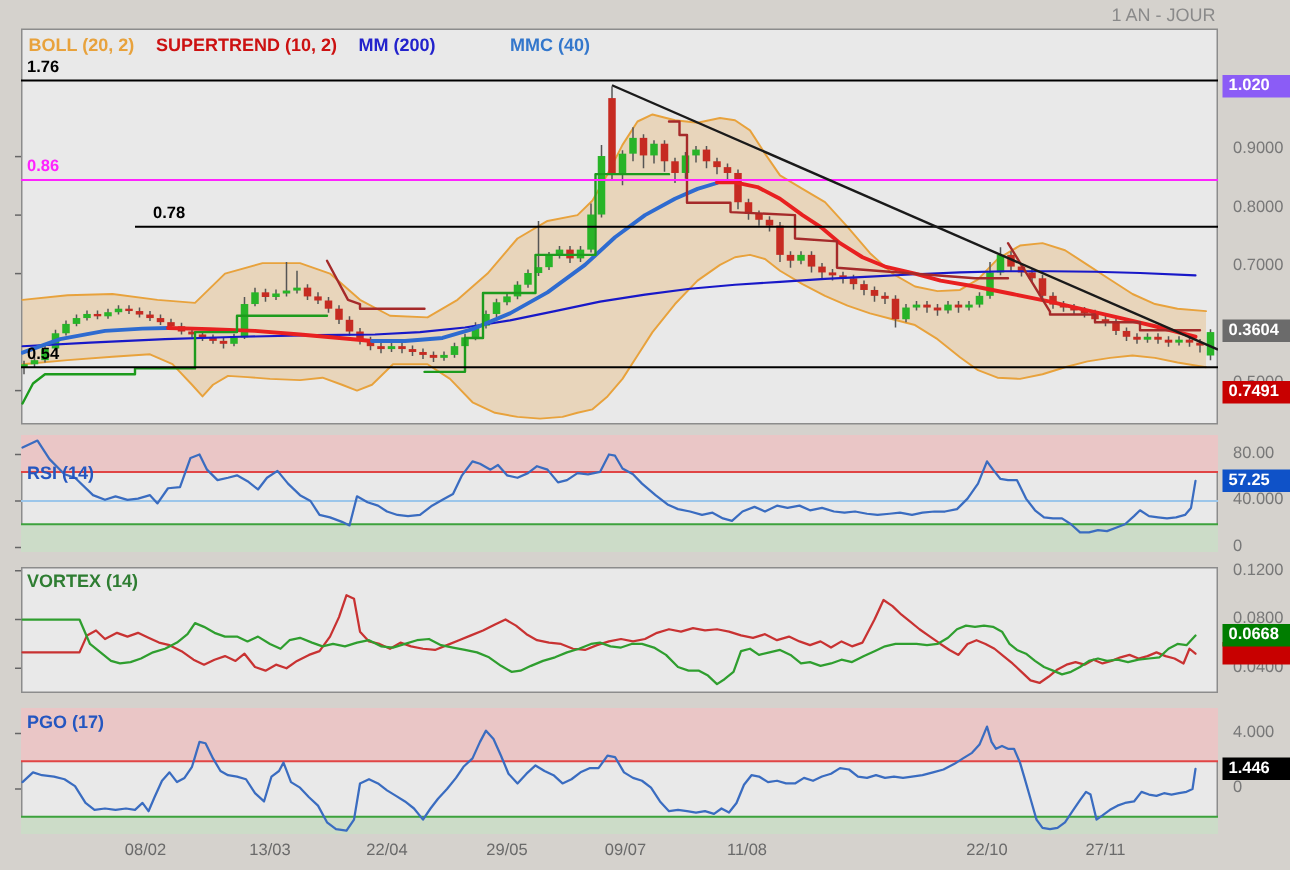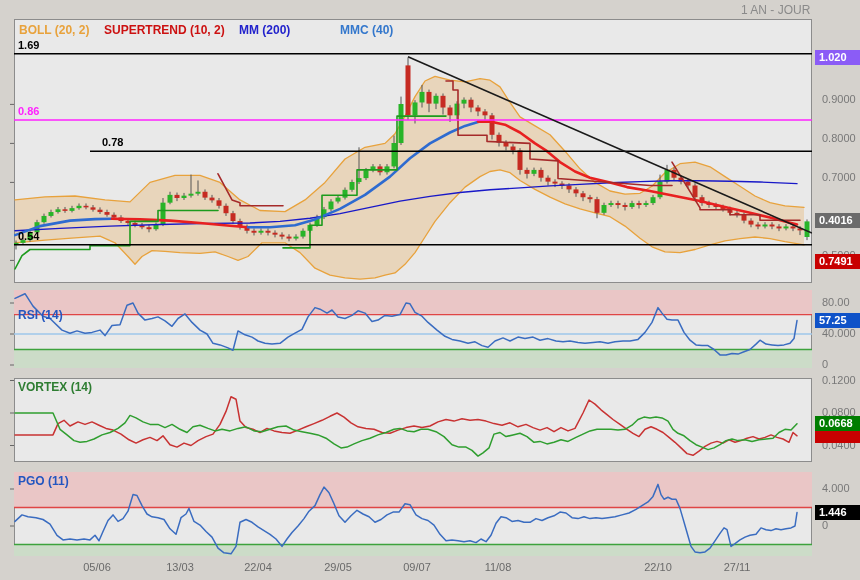--- a/index.html
+++ b/index.html
@@ -334,47 +334,47 @@
 
   <div class="hdr" id="hdr-period">1 AN - JOUR</div>
 
   <span class="lg lg1" style="color: rgb(232, 162, 60);">BOLL (20, 2)</span>
   <span class="lg lg2" style="color: rgb(204, 17, 17);">SUPERTREND (10, 2)</span>
   <span class="lg lg3" style="color: rgb(34, 34, 204);">MM (200)</span>
   <span class="lg lg4" style="color: rgb(51, 119, 204);">MMC (40)</span>
 
   <div class="panel-label" id="rsi-label" style="color: rgb(36, 86, 192);">RSI (14)</div>
   <div class="panel-label" id="vtx-label" style="color: rgb(46, 125, 50);">VORTEX (14)</div>
-  <div class="panel-label" id="pgo-label" style="color: rgb(36, 86, 192);">PGO (11)</div>
+  <div class="panel-label" id="pgo-label" style="color: rgb(36, 86, 192);">PGO (17)</div>
 
   <div id="overlay-labels">
-      <div class="chart-label" style="left: 18px; top: 38.7px; color: rgb(0, 0, 0);">1.69</div>
+      <div class="chart-label" style="left: 18px; top: 38.7px; color: rgb(0, 0, 0);">1.76</div>
       <div class="chart-label" style="left: 18px; top: 105px; color: rgb(255, 34, 255);">0.86</div>
       <div class="chart-label" style="left: 102px; top: 136.2px; color: rgb(0, 0, 0);">0.78</div>
       <div class="chart-label" style="left: 18px; top: 229.8px; color: rgb(0, 0, 0);">0.54</div>
       <div class="axis-tick" style="left: 822px; top: 93.4px;">0.9000</div>
       <div class="axis-tick" style="left: 822px; top: 132.4px;">0.8000</div>
       <div class="axis-tick" style="left: 822px; top: 171.4px;">0.7000</div>
       <div class="axis-tick" style="left: 822px; top: 249.4px;">0.5000</div>
       <div class="axis-badge" style="left: 815px; top: 49.6px; color: rgb(255, 255, 255); background: #8b5cf6;">1.020</div>
-      <div class="axis-badge" style="left: 815px; top: 213.4px; color: rgb(255, 255, 255); background: rgb(107, 107, 107);">0.4016</div>
+      <div class="axis-badge" style="left: 815px; top: 213.4px; color: rgb(255, 255, 255); background: rgb(107, 107, 107);">0.3604</div>
       <div class="axis-badge" style="left: 815px; top: 254.35px; color: rgb(255, 255, 255); background: rgb(200, 0, 0);">0.7491</div>
       <div class="axis-tick" style="left: 822px; top: 296px;">80.00</div>
       <div class="axis-tick" style="left: 822px; top: 327px;">40.000</div>
       <div class="axis-tick" style="left: 822px; top: 358px;">0</div>
       <div class="axis-badge" style="left: 815px; top: 312.631px; color: rgb(255, 255, 255); background: rgb(15, 82, 200);">57.25</div>
       <div class="axis-tick" style="left: 822px; top: 373.5px;">0.1200</div>
       <div class="axis-tick" style="left: 822px; top: 406px;">0.0800</div>
       <div class="axis-tick" style="left: 822px; top: 438.5px;">0.0400</div>
       <div class="axis-badge" style="left: 815px; top: 427.75px; color: rgb(255, 255, 255); background: rgb(200, 0, 0);"></div>
       <div class="axis-badge" style="left: 815px; top: 415.725px; color: rgb(255, 255, 255); background: rgb(0, 125, 0);">0.0668</div>
       <div class="axis-tick" style="left: 822px; top: 482px;">4.000</div>
       <div class="axis-tick" style="left: 822px; top: 519px;">0</div>
       <div class="axis-badge" style="left: 815px; top: 504.625px; color: rgb(255, 255, 255); background: #000000;">1.446</div>
-      <div class="date-tick" style="left: 97px;">05/06</div>
+      <div class="date-tick" style="left: 97px;">08/02</div>
       <div class="date-tick" style="left: 180px;">13/03</div>
       <div class="date-tick" style="left: 258px;">22/04</div>
       <div class="date-tick" style="left: 338px;">29/05</div>
       <div class="date-tick" style="left: 417px;">09/07</div>
       <div class="date-tick" style="left: 498px;">11/08</div>
       <div class="date-tick" style="left: 578px; margin-top: 28px;">16/09</div>
       <div class="date-tick" style="left: 658px;">22/10</div>
       <div class="date-tick" style="left: 737px;">27/11</div>
     </div>
 </div>

